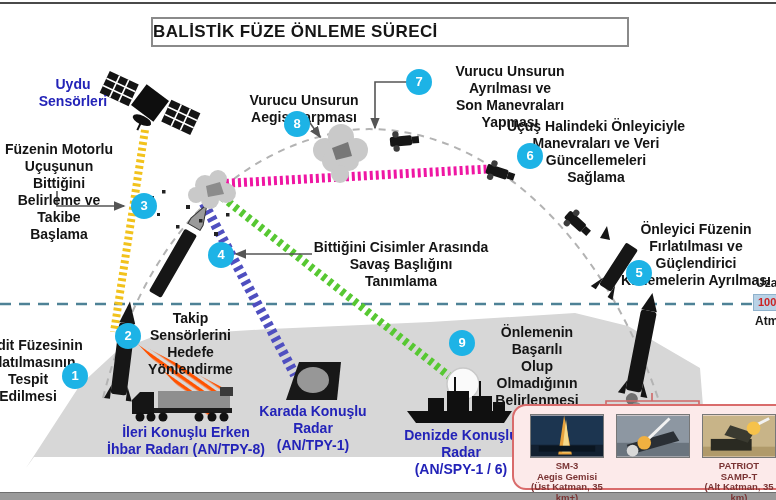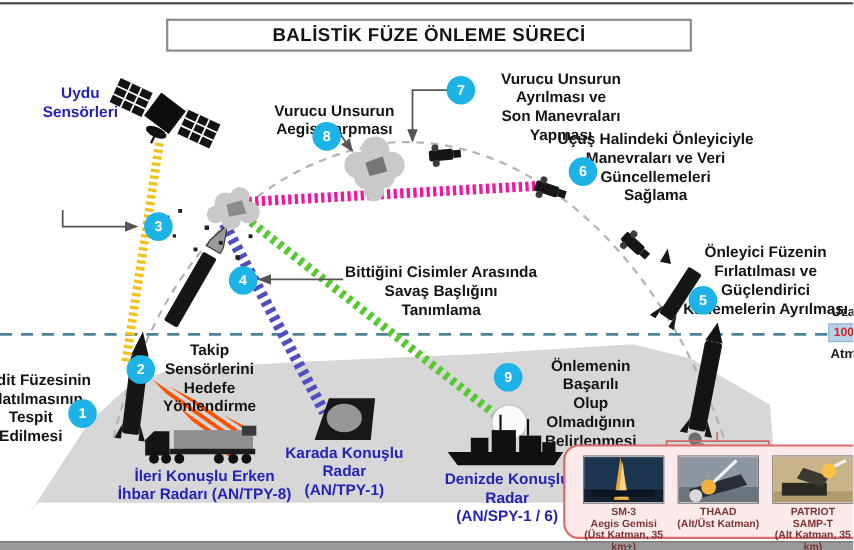--- a/index.html
+++ b/index.html
@@ -1,21 +1,21 @@
 <!DOCTYPE html>
 <html><head>
 <meta charset="utf-8">
 <style>
   html,body{margin:0;padding:0;background:#fff;}
   #stage{position:relative;width:776px;height:500px;overflow:hidden;background:#ffffff;
          font-family:"Liberation Sans",sans-serif;}
   .topline{position:absolute;left:0;top:2px;width:776px;height:2px;background:#4a4a4a;}
   .bottombar{position:absolute;left:0;top:492px;width:776px;height:8px;background:#9a9a9a;border-top:1px solid #6f6f6f;}
   .title-box{position:absolute;left:151px;top:17px;width:478px;height:30px;background:#fff;
-             border:2px solid #8a8a8a;box-sizing:border-box;display:flex;align-items:center;justify-content:center;
+             border:2px solid #8a8a8a;box-sizing:border-box;display:flex;align-items:center;
              font-weight:bold;font-size:17px;color:#151515;letter-spacing:.4px;}
   .scene{position:absolute;left:0;top:0;}
   .lbl{position:absolute;font-weight:bold;font-size:14px;color:#141414;text-align:center;
        line-height:1.22;white-space:pre-line;}
   .lbl-blue{color:#2323b8;}
   .badge{position:absolute;width:26px;height:26px;border-radius:50%;background:#1db3e6;color:#fff;
          font-weight:bold;font-size:13px;line-height:26px;text-align:center;}
   .b-space{position:absolute;left:756px;top:276px;font-weight:bold;font-size:12px;color:#1a1a1a;white-space:nowrap;}
   .b-alt{position:absolute;left:753px;top:294px;width:60px;height:17px;background:#b9d2e6;border:1px solid #8fb2cc;
          box-sizing:border-box;font-weight:bold;font-size:11px;line-height:15px;color:#cc2222;padding-left:4px;white-space:nowrap;}
@@ -172,20 +172,24 @@
 
   <div class="title-box">
     <span>BALİSTİK FÜZE ÖNLEME SÜRECİ</span>
   </div>
 
   <div class="lbl" style="left:-34px;top:337px;width:124px;">Tehdit Füzesinin
 Fırlatılmasının Tespit
 Edilmesi</div>
   <div class="lbl" style="left:138px;top:310px;width:105px;">Takip Sensörlerini
 Hedefe Yönlendirme</div>
+  <div class="lbl" style="left:2px;top:141px;width:114px;">Füzenin Motorlu
+Uçuşunun Bittiğini
+Belirleme ve Takibe
+Başlama</div>
   <div class="lbl" style="left:312px;top:239px;width:178px;">Bittiğini Cisimler Arasında
 Savaş Başlığını Tanımlama</div>
   <div class="lbl" style="left:620px;top:221px;width:152px;text-align:center;">Önleyici Füzenin
 Fırlatılması ve Güçlendirici
 Kademelerin Ayrılması</div>
   <div class="lbl" style="left:498px;top:118px;width:196px;">Uçuş Halindeki Önleyiciyle
 Manevraları ve Veri Güncellemeleri
 Sağlama</div>
   <div class="lbl" style="left:426px;top:63px;width:168px;">Vurucu Unsurun Ayrılması ve
 Son Manevraları Yapması</div>
@@ -237,20 +241,18 @@
       <rect width="74" height="42" fill="#c8b488"></rect>
       <rect y="32" width="74" height="10" fill="#b09a6a"></rect>
       <rect x="8" y="24" width="42" height="12" fill="#2a2a22"></rect>
       <polygon points="28,10 52,18 46,28 22,20" fill="#3a3a30"></polygon>
       <line x1="46" y1="14" x2="68" y2="3" stroke="#f2f2f2" stroke-width="3"></line>
       <circle cx="52" cy="13" r="7" fill="#f6c24a"></circle>
     </svg>
     <div class="cap" style="left:10px;">SM-3
 Aegis Gemisi
 (Üst Katman, 35 km+)</div>
-    <div class="cap" style="left:96px;">THAAD
-(Alt/Üst Katman)</div>
     <div class="cap" style="left:182px;">PATRIOT
 SAMP-T
 (Alt Katman, 35 km)</div>
   </div>
 
 </div>
 
 </body></html>

